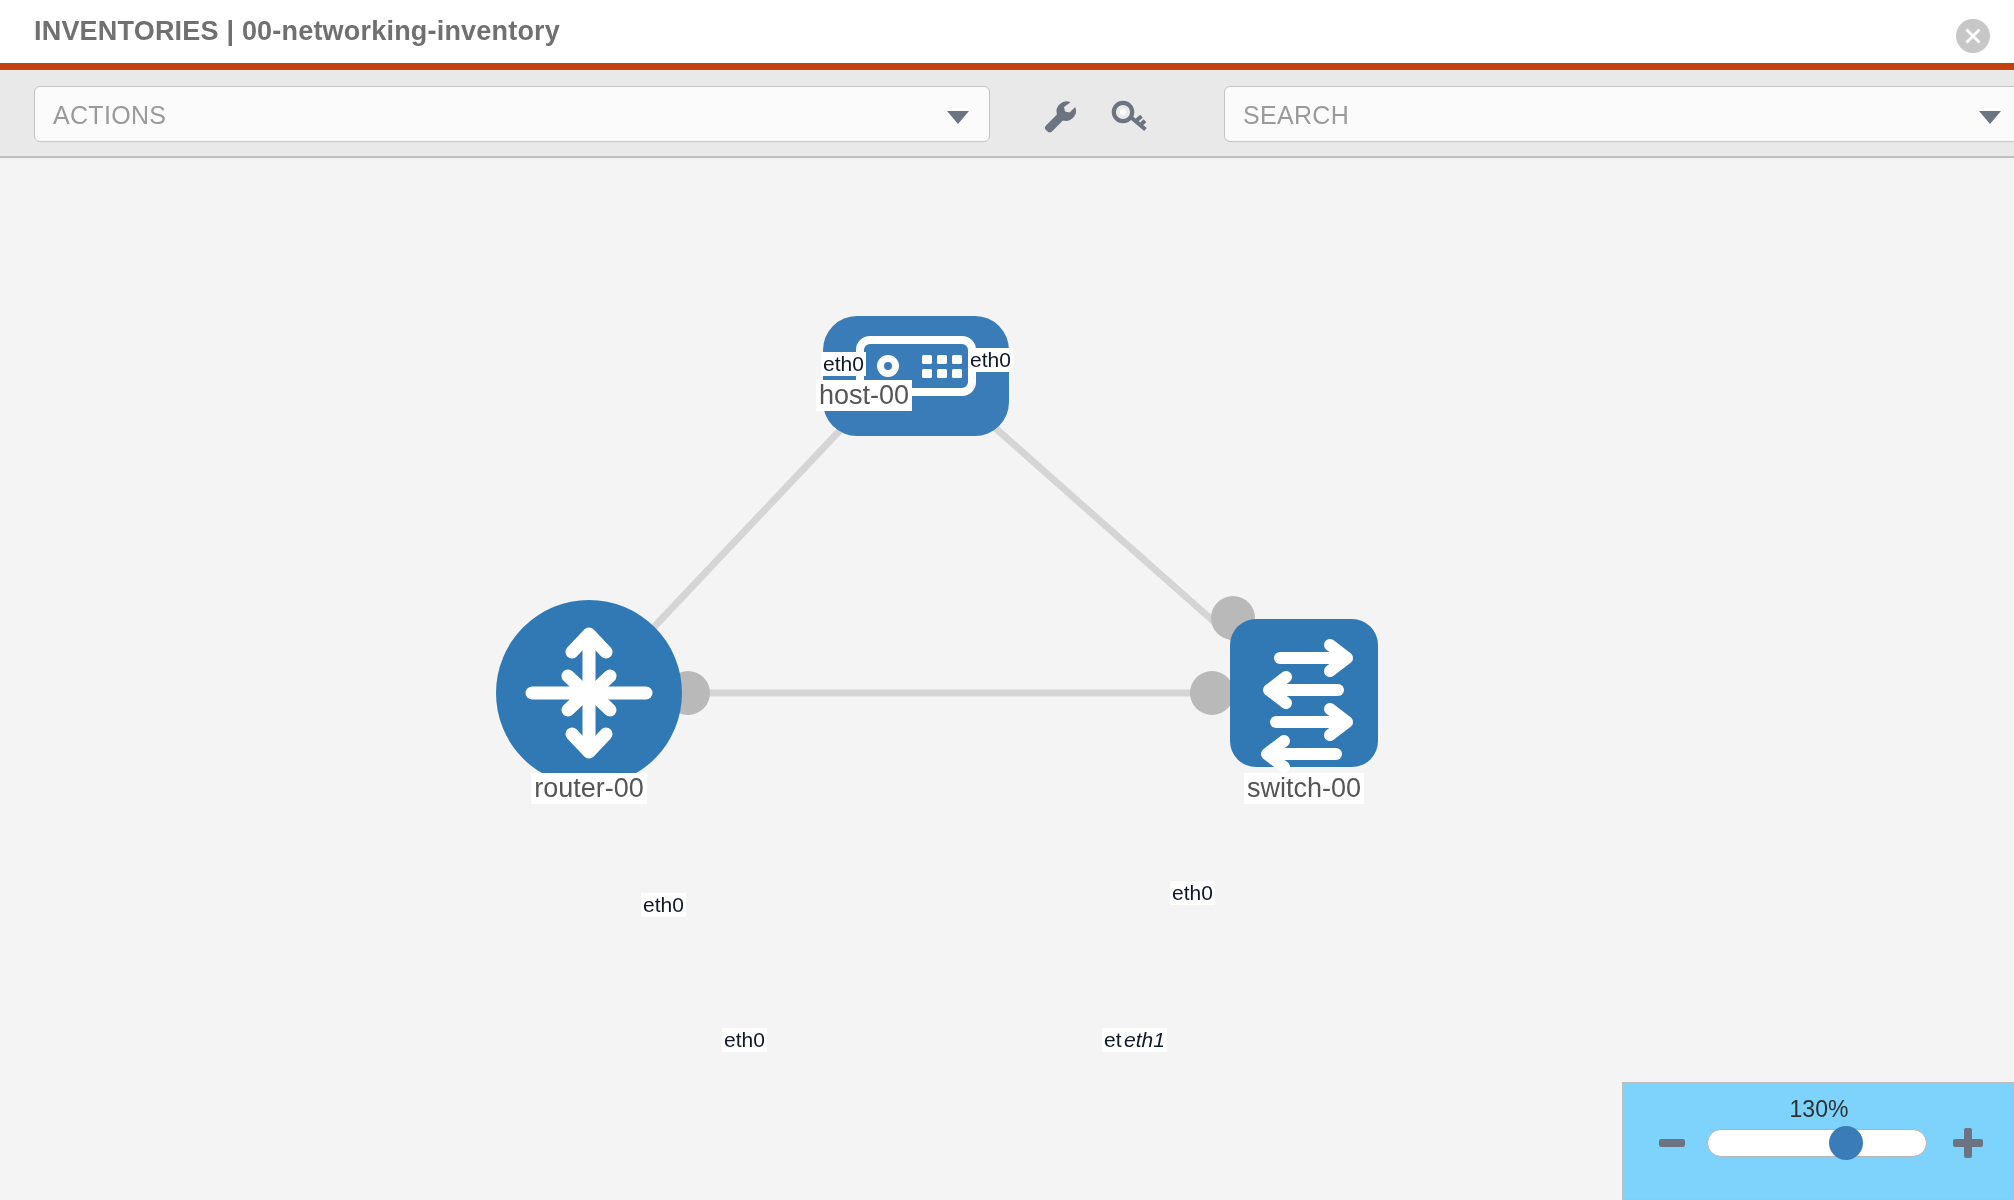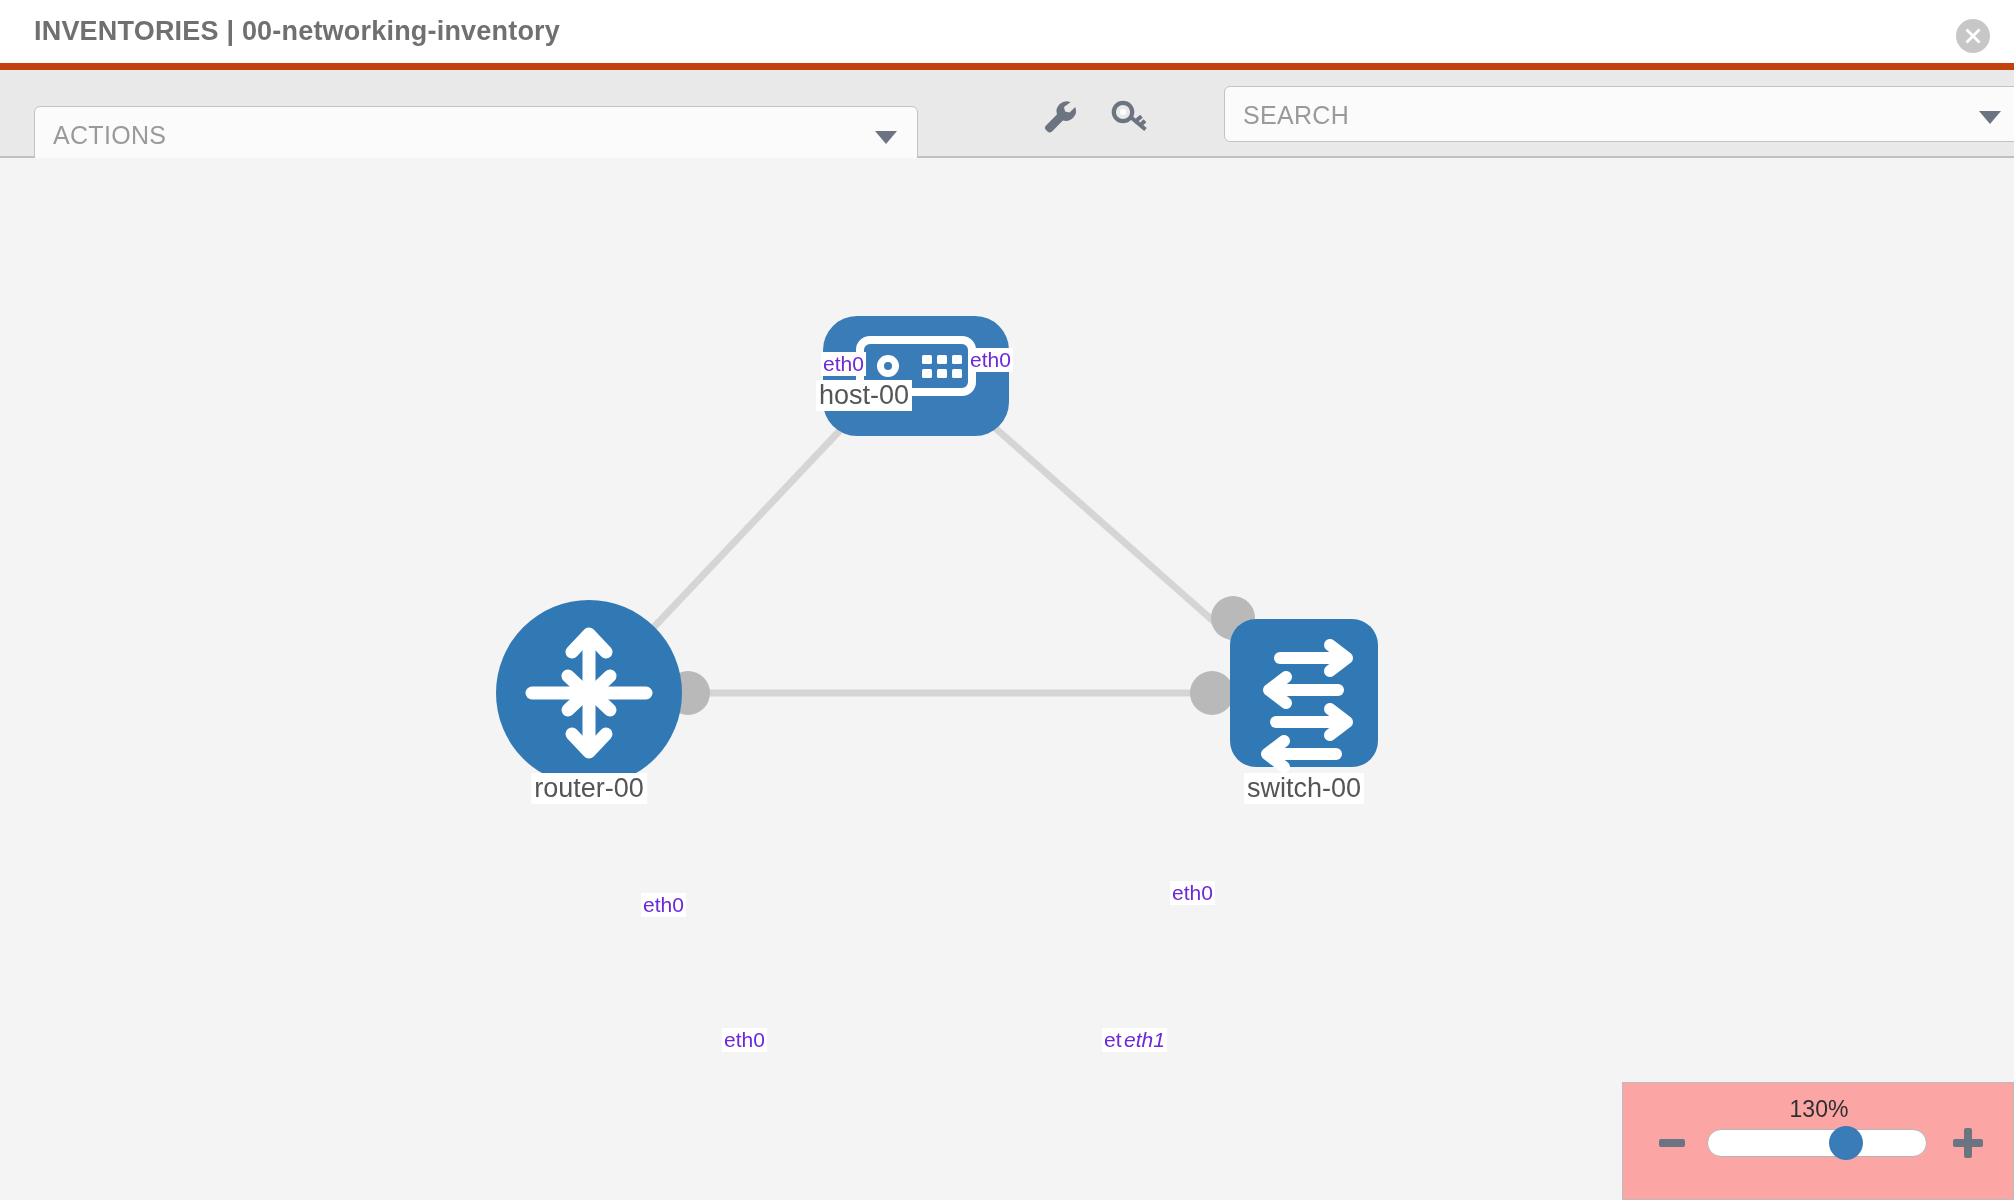--- a/index.html
+++ b/index.html
@@ -80,21 +80,21 @@
   }
   .caret {
     position: absolute;
     right: 20px;
     top: 24px;
     width: 0; height: 0;
     border-left: 11px solid transparent;
     border-right: 11px solid transparent;
     border-top: 13px solid #6b7480;
   }
-  #actions-field { left: 34px; top: 16px; width: 884px; margin-top: 20px; }
+  #actions-field { left: 34px; top: 16px; width: 956px; }
   #search-field  { left: 1180px; top: 16px; width: 798px; margin-left: 44px; }
 
   .tool-icon {
     position: absolute;
     top: 28px;
     width: 40px;
     height: 36px;
     cursor: pointer;
   }
   #wrench-icon-btn { left: 1040px; }
@@ -121,34 +121,34 @@
     font-size: 27px;
     color: #555555;
     background: #ffffff;
     padding: 0 3px;
     white-space: nowrap;
     transform: translateX(-50%);
   }
   .port-label {
     position: absolute;
     font-size: 21px;
-    color: #6d28d9;
+    color: #0f172a;
     background: #ffffff;
     padding: 0 2px;
     white-space: nowrap;
   }
 
   
   .zoom-panel {
     position: absolute;
     left: 1622px;
     top: 1082px;
     width: 392px;
     height: 118px;
-    background: #fca5a5;
+    background: #7dd3fc;
     border: 1px solid #bcbcbc;
     box-sizing: border-box;
   }
   .zoom-pct {
     position: absolute;
     top: 13px;
     left: 0;
     width: 392px;
     text-align: center;
     font-size: 23px;

